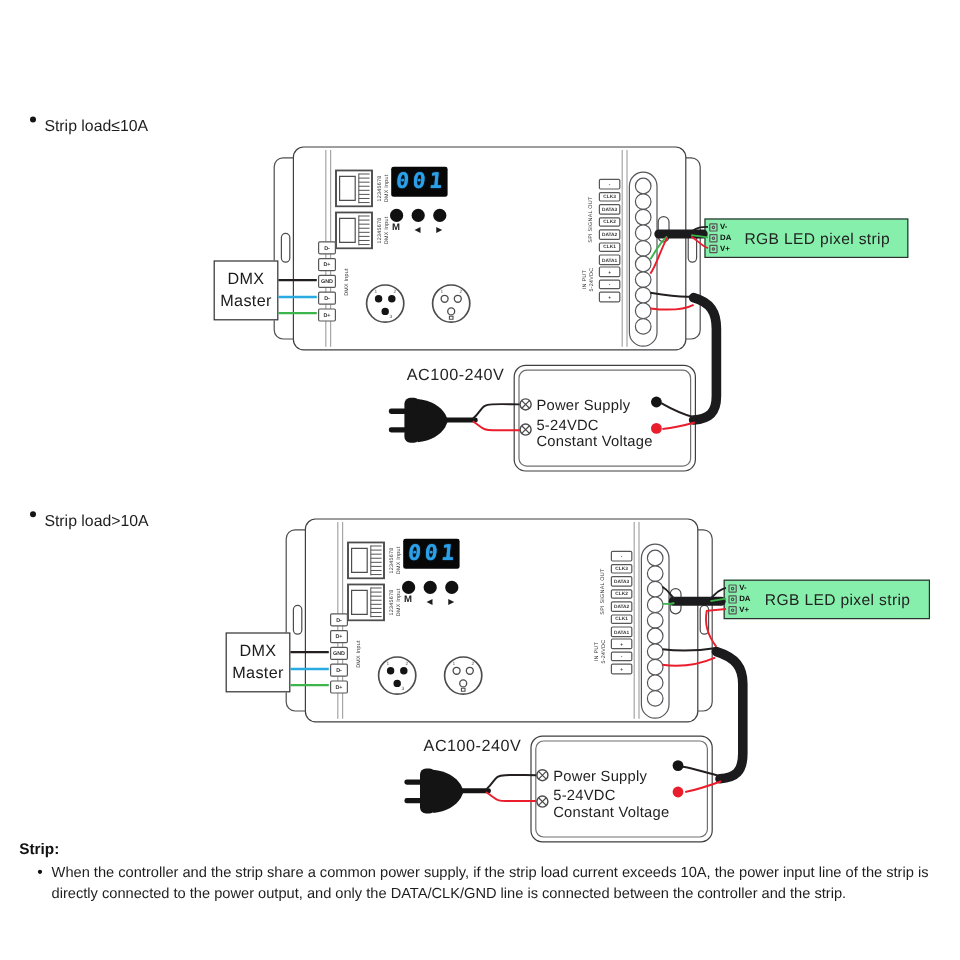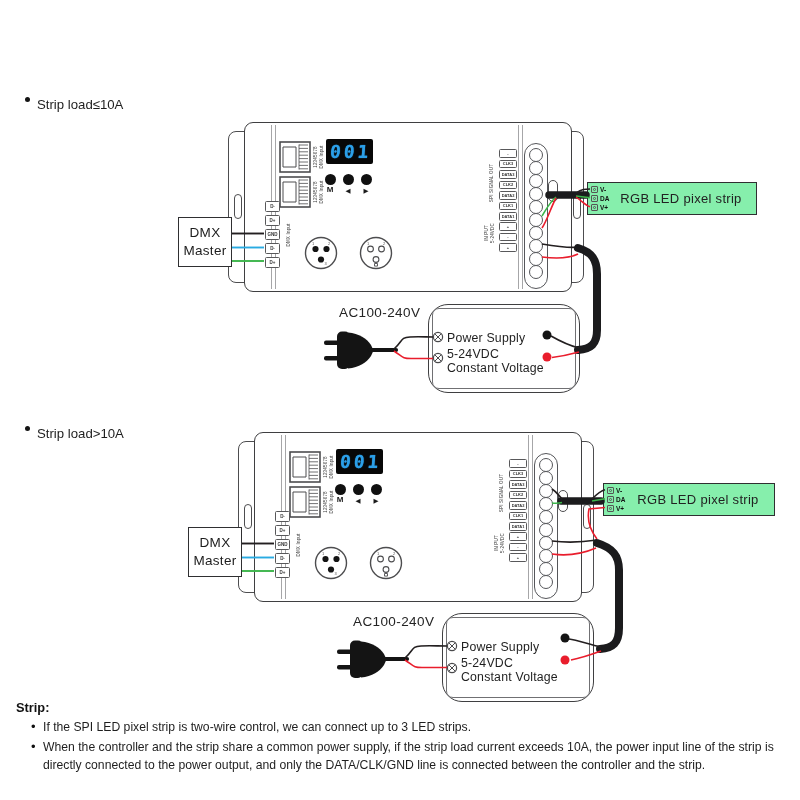--- a/index.html
+++ b/index.html
@@ -49,21 +49,21 @@
   .strip-terms{position:absolute;left:3px;top:2.5px;display:flex;flex-direction:column;gap:2px}
   .strow{display:flex;align-items:center;height:7px}
   .sq{width:7px;height:7px;border:1px solid #555;border-radius:1px;position:relative;display:block}
   .dotc{position:absolute;left:1.3px;top:1.3px;width:2.8px;height:2.8px;border:.8px solid #555;border-radius:50%;display:block}
   .stl{font-size:6.5px;font-weight:700;margin-left:2px;color:#111}
   .strip-label{position:absolute;left:20px;right:2px;top:0;bottom:0;display:flex;align-items:center;justify-content:center;font-size:13px;color:#222;letter-spacing:.3px;white-space:nowrap}
 
   
   .psu{position:absolute;width:152px;height:89px}
   .ac-label{position:absolute;left:-89px;top:1px;font-size:13.5px;color:#242424;letter-spacing:.4px;white-space:nowrap}
-  .psu-box{position:absolute;inset:0;border:1.6px solid #3f3f41;border-radius:20px;background:#fff}
+  .psu-box{position:absolute;inset:0;border:1.6px solid #3f3f41;border-radius:10px;background:#fff}
   .psu-inner{position:absolute;inset:3px;border:1px solid #707073;border-radius:7px}
   .psu-l{position:absolute;left:18px;font-size:12.3px;color:#1f1f1f;letter-spacing:.2px;white-space:nowrap}
 
   
   .note-head{position:absolute;left:16px;top:700px;font-size:12.8px;font-weight:700;color:#111}
   .note-list{position:absolute;left:30px;top:719px;width:764px;list-style:none}
   .note-list li{position:relative;padding-left:13px;font-size:12.2px;line-height:1.42;color:#1e1e1e;margin-bottom:3px}
   .note-list li::before{content:"\2022";position:absolute;left:1px;top:-1px;font-size:13px;color:#111}
 
   .wires{position:absolute;left:0;top:0;width:800px;height:800px;pointer-events:none;z-index:30}
@@ -456,21 +456,20 @@
       <span class="psu-l" style="top:26px">Power Supply</span>
       <span class="psu-l" style="top:42px">5-24VDC</span>
       <span class="psu-l" style="top:56px">Constant Voltage</span>
     </div>
   </div>
 </div>
 
   <div class="note-head">Strip:</div>
   <ul class="note-list">
 
-      <li><span>If the SPI LED pixel strip is two-wire control, we can connect up to 3 LED strips.</span></li>
       <li><span>When the controller and the strip share a common power supply, if the strip load current exceeds 10A, the power input line of the strip is directly connected to the power output, and only the DATA/CLK/GND line is connected between the controller and the strip.</span></li>
     </ul>
 
   <svg class="wires" viewBox="0 0 800 800">
 
     <g>
       <path d="M232,233.5 H264" stroke="var(--wire-black)" stroke-width="1.9" fill="none"></path>
       <path d="M232,247.5 H264" stroke="var(--wire-blue)" stroke-width="1.9" fill="none"></path>
       <path d="M232,261 H264" stroke="var(--wire-green)" stroke-width="1.9" fill="none"></path>
 

